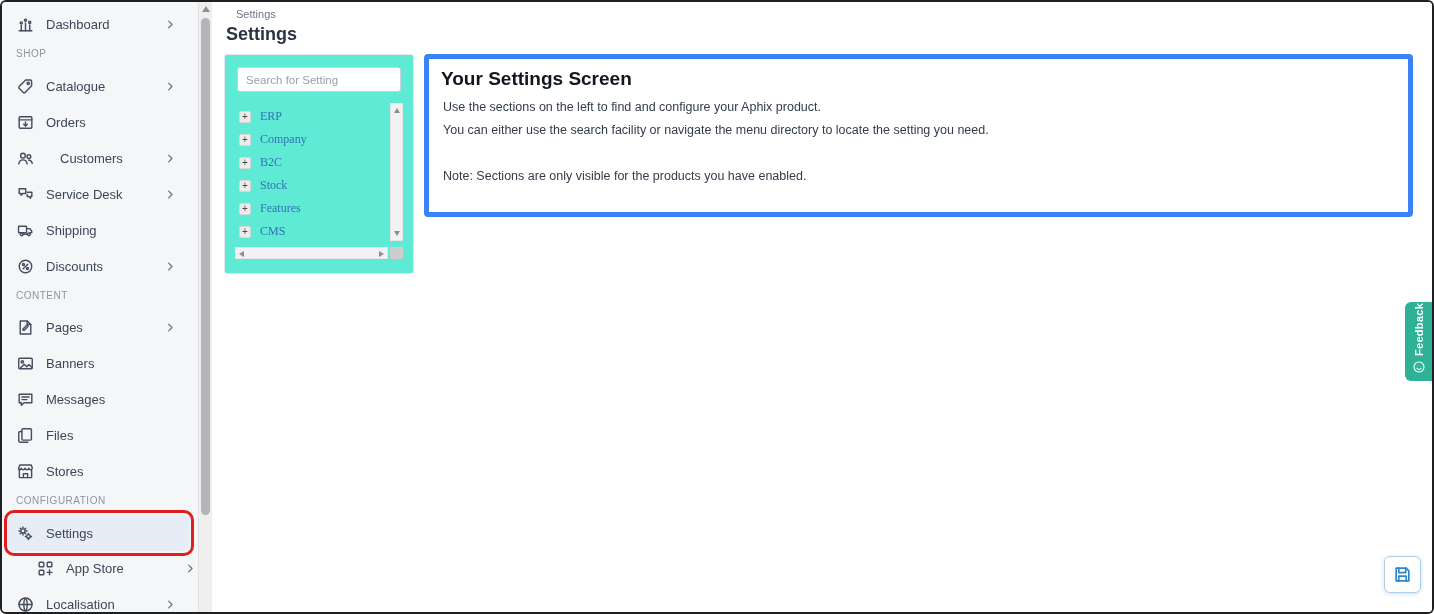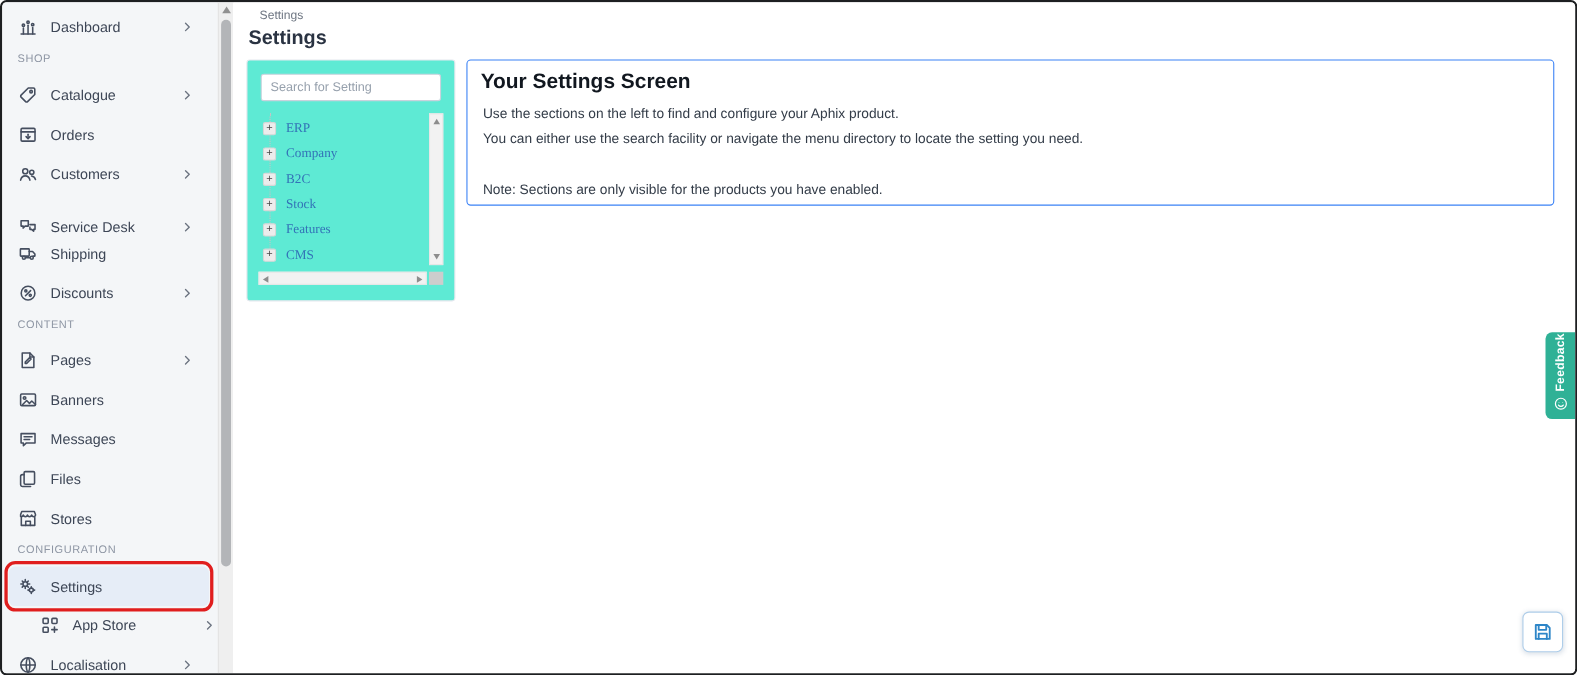--- a/index.html
+++ b/index.html
@@ -96,22 +96,22 @@
     background:#f2f2f2; border:1px solid #e6e6e6;
   }
   .tree-hscroll .a-l, .tree-hscroll .a-r { position:absolute; top:2.5px; width:0; height:0;
     border-top:3.5px solid transparent; border-bottom:3.5px solid transparent; }
   .tree-hscroll .a-l { left:3px; border-right:5px solid #8d8d8d; }
   .tree-hscroll .a-r { right:3px; border-left:5px solid #8d8d8d; }
   .tree-corner { position:absolute; left:165px; top:192px; width:13px; height:12px; background:#cdcdcd; }
 
   
   .info-panel {
-    position:absolute; left:212px; top:52px; width:989px; height:133px;
-    background:#fff; border:1px solid #3b82f6; border-radius:4px;
+    position:absolute; left:212px; top:52px; width:989px; height:163px;
+    background:#fff; border:5px solid #3b82f6; border-radius:4px;
   }
   .info-heading { position:absolute; left:12px; top:9px; font-size:19px; font-weight:700; color:#11171f; }
   .info-p { position:absolute; left:14px; font-size:12.5px; color:#333c48; white-space:nowrap; }
   .info-p a { color:var(--link-blue,#66a1e3); text-decoration:underline; cursor:pointer; }
   .ext-link-ic { display:inline-block; width:11px; height:11px; margin:0 1px; color:var(--link-blue,#66a1e3); vertical-align:-1px; }
   .ext-link-ic svg { width:11px; height:11px; display:block; }
 
   
   .feedback-tab {
     position:absolute; right:0; top:300px; width:27px; height:79px;
@@ -179,37 +179,37 @@
         <span class="ic">
           <svg viewBox="0 0 18 18" fill="none" stroke="currentColor" stroke-width="1.35" stroke-linecap="round" stroke-linejoin="round">
             <rect x="3" y="3.5" width="12" height="11" rx="1"></rect>
             <path d="M3 6.5h12"></path>
             <path d="M9 8.5v3.6"></path>
             <path d="M7.3 10.6L9 12.3l1.7-1.7"></path>
           </svg>
         </span>
         <span>Orders</span>
       </div>
-      <div class="nav-item" style="top: 138px;">
+      <div class="nav-item" style="top: 138px; gap: 14px;">
         <span class="ic">
           <svg viewBox="0 0 18 18" fill="none" stroke="currentColor" stroke-width="1.35" stroke-linecap="round" stroke-linejoin="round">
             <circle cx="6.6" cy="6.3" r="2.2"></circle>
             <path d="M2.6 14c.5-2.4 2-3.7 4-3.7s3.5 1.3 4 3.7"></path>
             <circle cx="12.2" cy="7.2" r="1.8"></circle>
             <path d="M12 10.4c1.8.2 3 1.4 3.4 3.1"></path>
           </svg>
         </span>
         <span>Customers</span>
         <span class="chev">
           <svg viewBox="0 0 18 18" fill="none" stroke="currentColor" stroke-width="2" stroke-linecap="round" stroke-linejoin="round">
             <path d="M6 3.5L11.5 9 6 14.5"></path>
           </svg>
         </span>
       </div>
-      <div class="nav-item" style="top: 186px;">
+      <div class="nav-item" style="top: 174px;">
         <span class="ic">
           <svg viewBox="0 0 18 18" fill="none" stroke="currentColor" stroke-width="1.35" stroke-linecap="round" stroke-linejoin="round">
             <path d="M3 3.5h6.2v4.6H6.4L4.8 9.8V8.1H3V3.5z"></path>
             <path d="M10.6 6.8h4.4v4.1h-1.2v1.6l-1.8-1.6h-1.4V9"></path>
           </svg>
         </span>
         <span>Service Desk</span>
         <span class="chev">
           <svg viewBox="0 0 18 18" fill="none" stroke="currentColor" stroke-width="2" stroke-linecap="round" stroke-linejoin="round">
             <path d="M6 3.5L11.5 9 6 14.5"></path>

